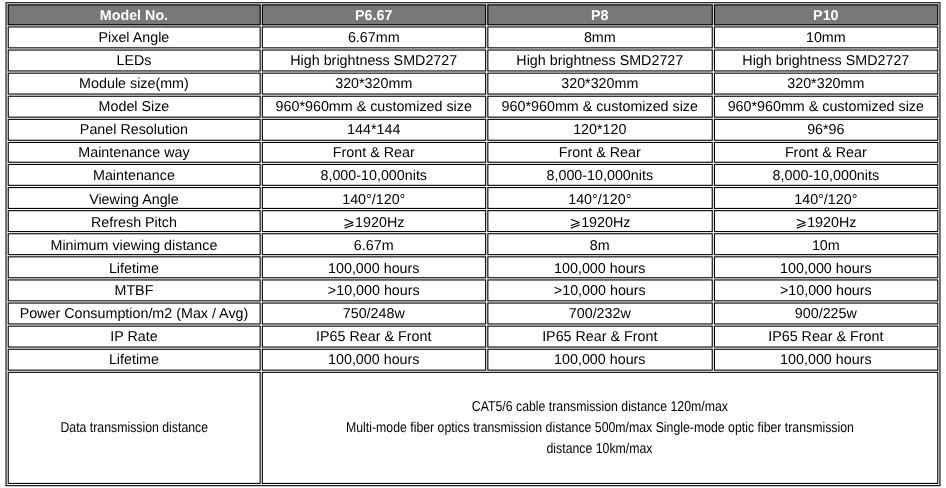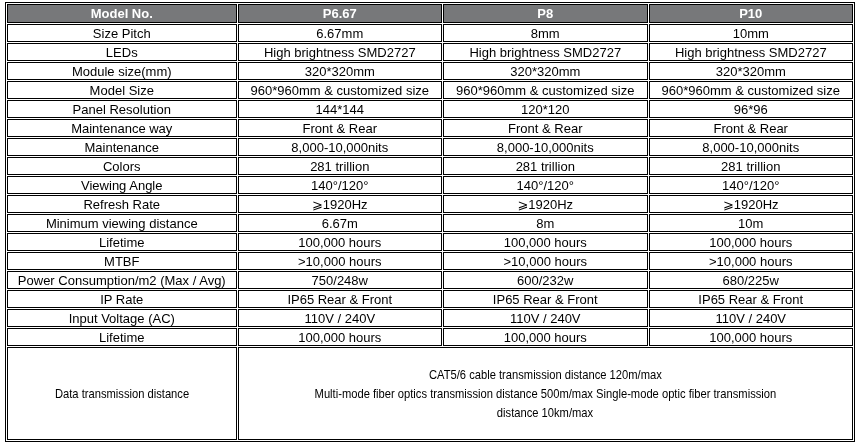--- a/index.html
+++ b/index.html
@@ -77,21 +77,21 @@
       <tr>
         <th>Model No.</th>
         <th>P6.67</th>
         <th>P8</th>
         <th>P10</th>
       </tr>
     </thead>
     <tbody id="spec-body">
 
     <tr class="spec-row">
-          <td>Size Pitch</td>
+          <td>Pixel Angle</td>
           <td>6.67mm</td>
           <td>8mm</td>
           <td>10mm</td>
         </tr>
         <tr class="spec-row">
           <td>LEDs</td>
           <td>High brightness SMD2727</td>
           <td>High brightness SMD2727</td>
           <td>High brightness SMD2727</td>
         </tr>
@@ -119,33 +119,27 @@
           <td>Front &amp; Rear</td>
           <td>Front &amp; Rear</td>
         </tr>
         <tr class="spec-row">
           <td>Maintenance</td>
           <td>8,000-10,000nits</td>
           <td>8,000-10,000nits</td>
           <td>8,000-10,000nits</td>
         </tr>
         <tr class="spec-row">
-          <td>Colors</td>
-          <td>281 trillion</td>
-          <td>281 trillion</td>
-          <td>281 trillion</td>
-        </tr>
-        <tr class="spec-row">
           <td>Viewing Angle</td>
           <td>140°/120°</td>
           <td>140°/120°</td>
           <td>140°/120°</td>
         </tr>
         <tr class="spec-row">
-          <td>Refresh Rate</td>
+          <td>Refresh Pitch</td>
           <td>⩾1920Hz</td>
           <td>⩾1920Hz</td>
           <td>⩾1920Hz</td>
         </tr>
         <tr class="spec-row">
           <td>Minimum viewing distance</td>
           <td>6.67m</td>
           <td>8m</td>
           <td>10m</td>
         </tr>
@@ -157,34 +151,28 @@
         </tr>
         <tr class="spec-row">
           <td>MTBF</td>
           <td>&gt;10,000 hours</td>
           <td>&gt;10,000 hours</td>
           <td>&gt;10,000 hours</td>
         </tr>
         <tr class="spec-row">
           <td>Power Consumption/m2 (Max / Avg)</td>
           <td>750/248w</td>
-          <td>600/232w</td>
-          <td>680/225w</td>
+          <td>700/232w</td>
+          <td>900/225w</td>
         </tr>
         <tr class="spec-row">
           <td>IP Rate</td>
           <td>IP65 Rear &amp; Front</td>
           <td>IP65 Rear &amp; Front</td>
           <td>IP65 Rear &amp; Front</td>
-        </tr>
-        <tr class="spec-row">
-          <td>Input Voltage (AC)</td>
-          <td>110V / 240V</td>
-          <td>110V / 240V</td>
-          <td>110V / 240V</td>
         </tr>
         <tr class="spec-row">
           <td>Lifetime</td>
           <td>100,000 hours</td>
           <td>100,000 hours</td>
           <td>100,000 hours</td>
         </tr>
       </tbody>
     <tbody>
       <tr>

